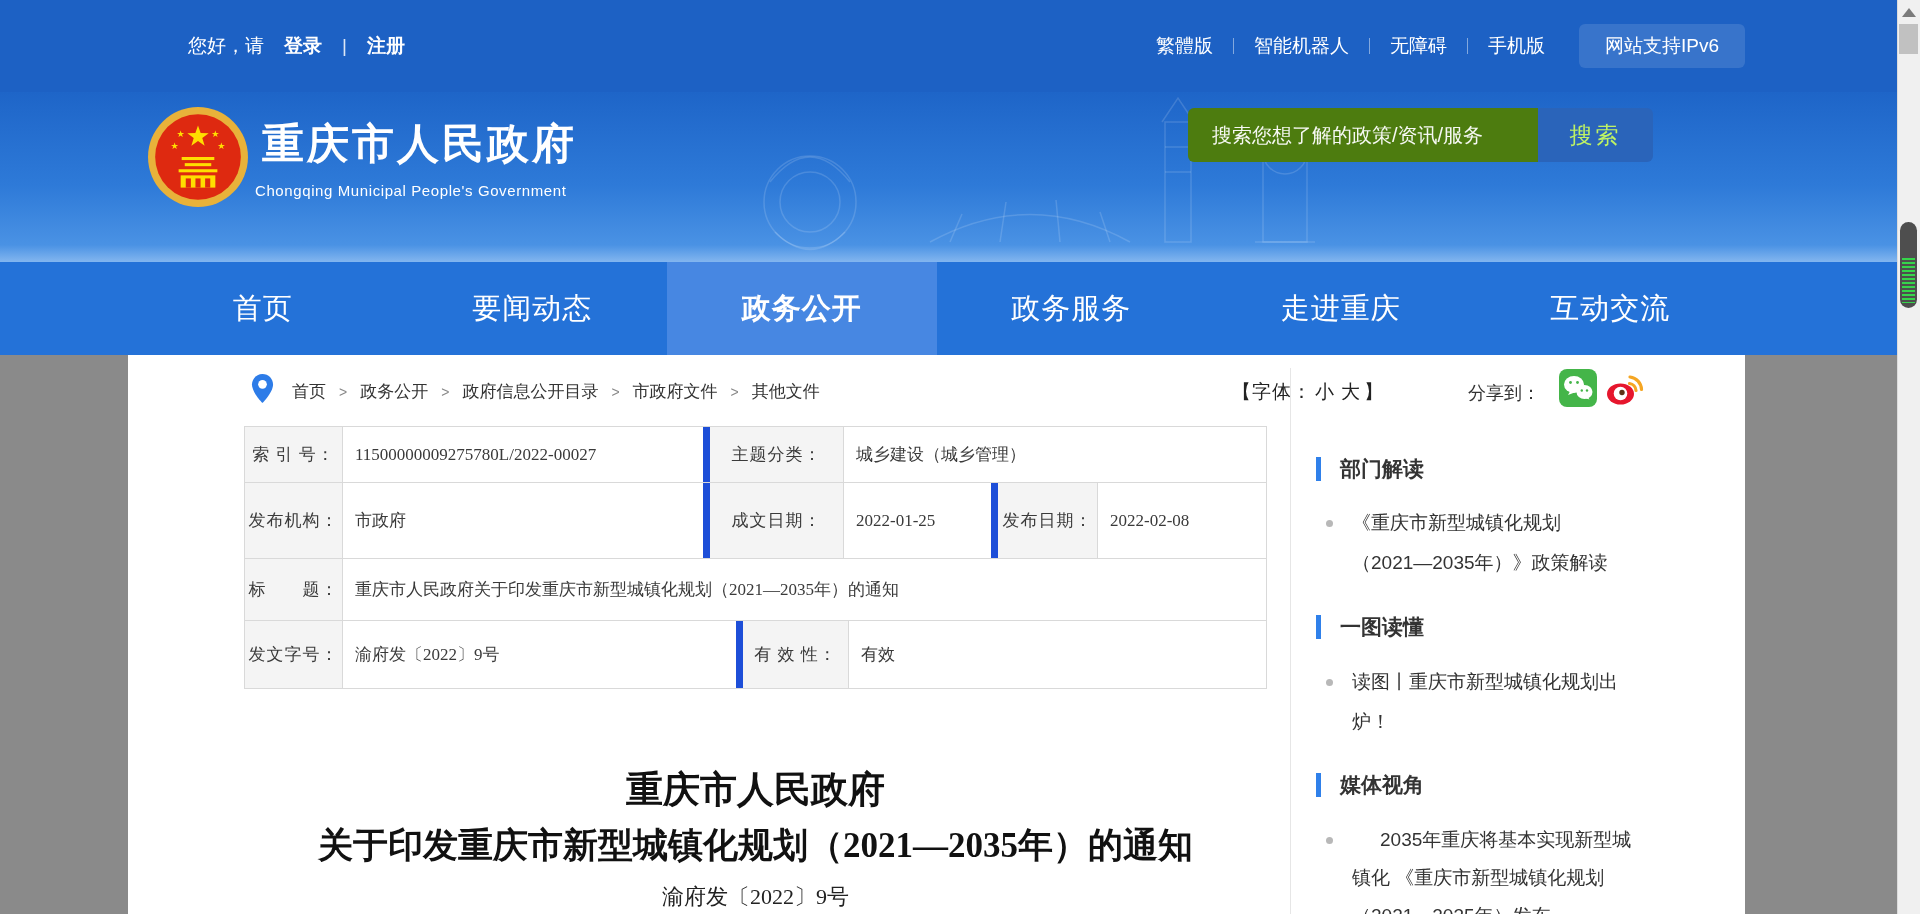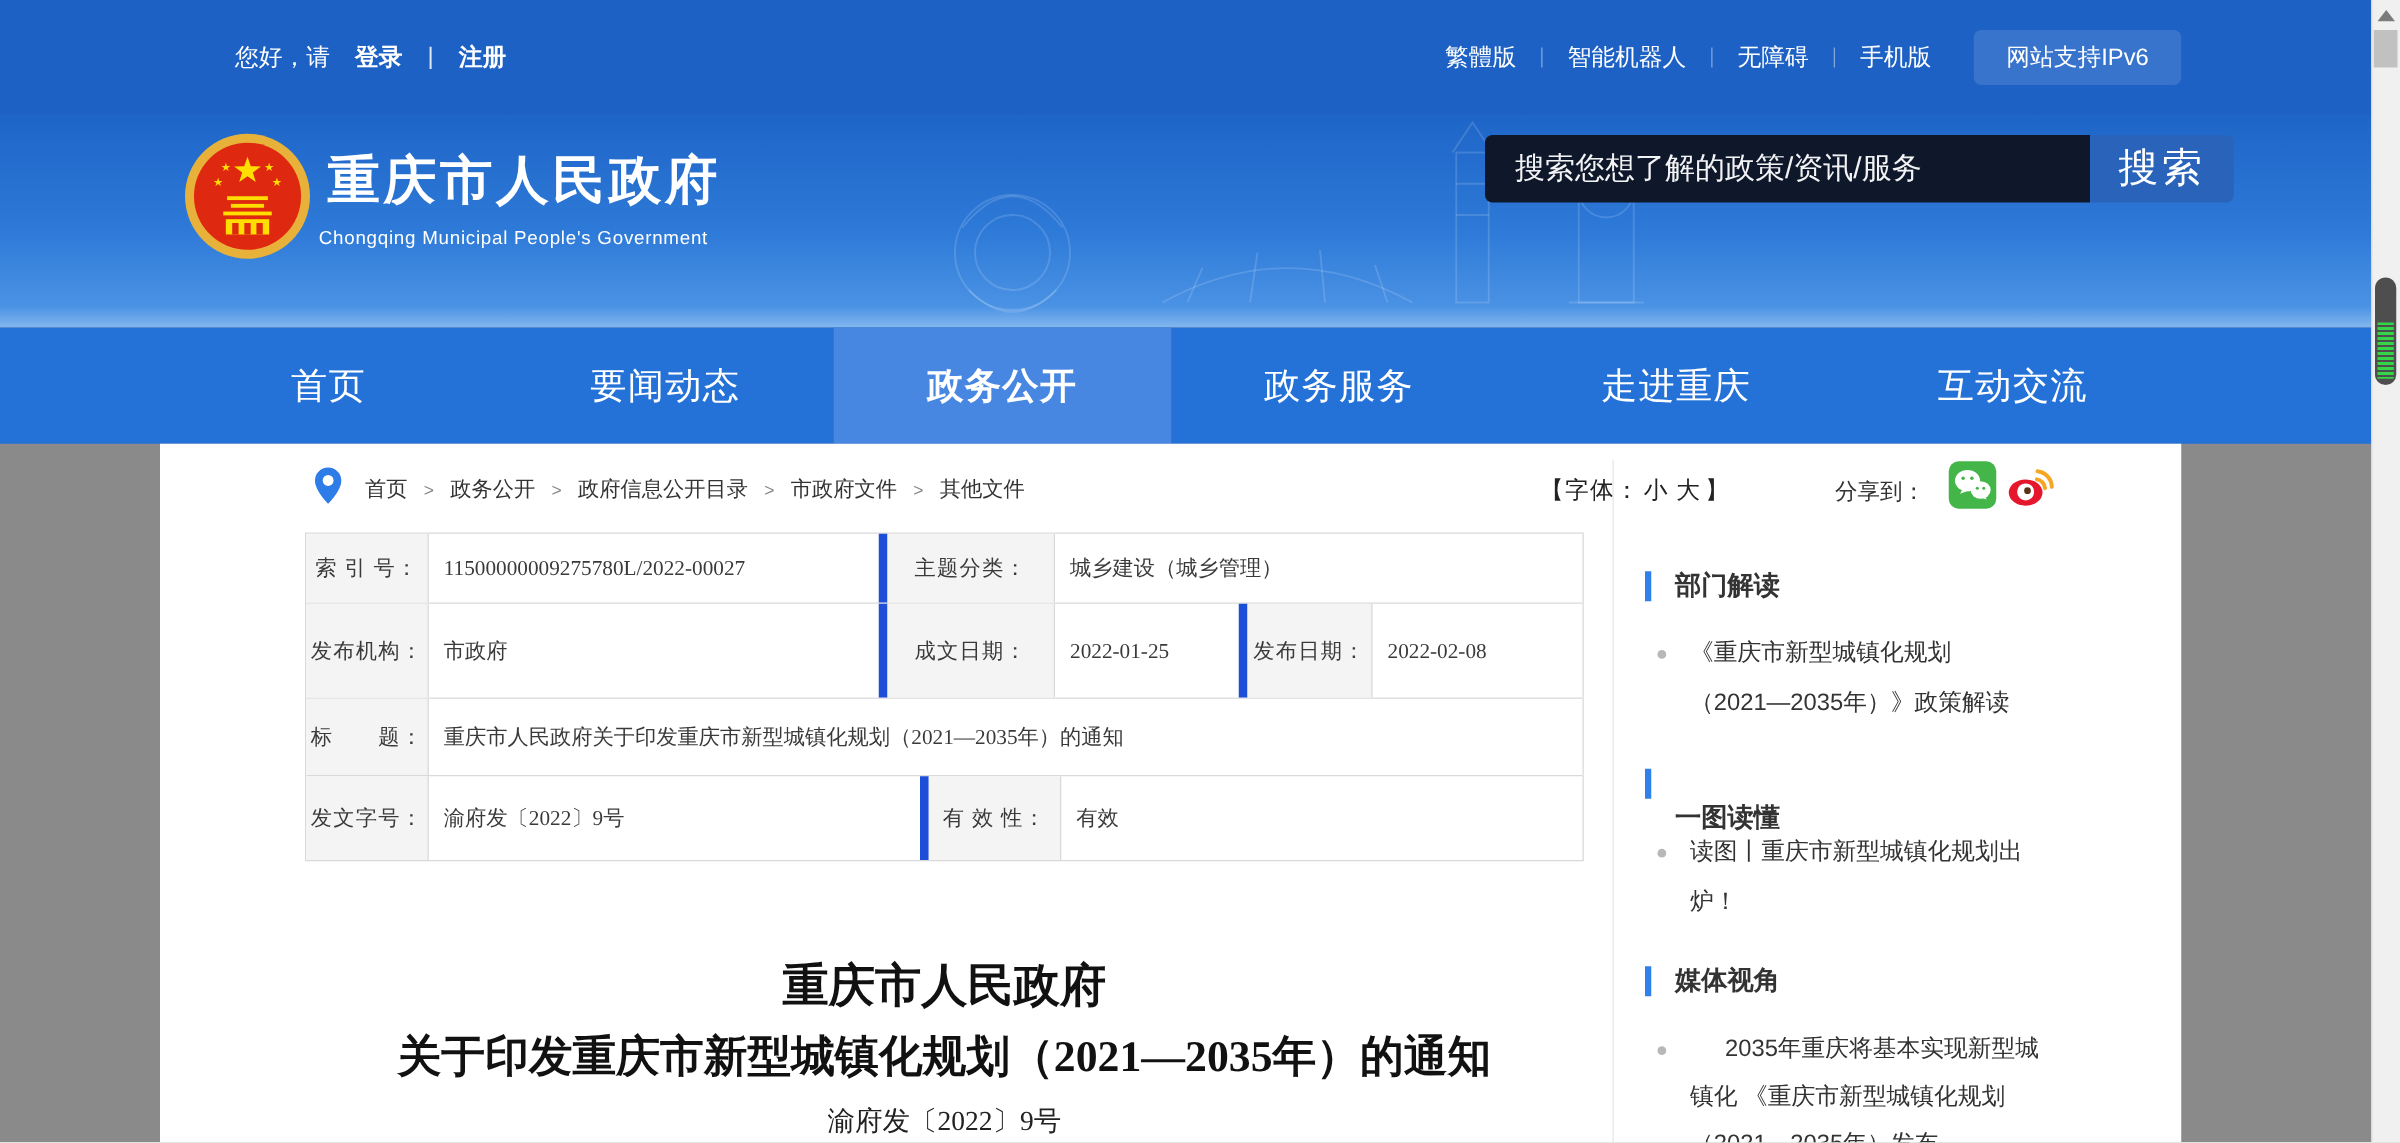--- a/index.html
+++ b/index.html
@@ -23,26 +23,26 @@
   
   .header{position:absolute;left:0;top:92px;width:1897px;height:170px;
     background:linear-gradient(180deg,#1e65c8 0%,#2e7ad8 55%,#4a92e4 90%,#83b6ef 100%);}
   .cityart{position:absolute;left:700px;top:92px;width:700px;height:168px;opacity:.9;}
   .logo{position:absolute;left:147px;top:106px;width:102px;height:102px;}
   .site-title{position:absolute;left:262px;top:120px;font-size:42px;font-weight:bold;
     color:#fff;letter-spacing:3px;line-height:48px;}
   .site-subtitle{position:absolute;left:255px;top:182px;font-size:15px;color:#fff;
     letter-spacing:.6px;}
   .search{position:absolute;left:1188px;top:108px;height:54px;display:flex;}
-  .search input{width:484px;height:54px;border:none;outline:none;background:#0f172a;
-    border-radius:6px 0 0 6px;padding:0 0 0 24px;font-size:24px;color:#fff;
+  .search input{width:350px;height:54px;border:none;outline:none;background:#4d7c0f;
+    border-radius:6px 0 0 6px;padding:0 0 0 24px;font-size:20px;color:#fff;
     font-family:"Liberation Sans",sans-serif;}
   .search input::placeholder{color:#fff;opacity:.95;}
-  .search button{width:115px;height:54px;border:none;background:#2a64ba;color:#ffffff;
-    font-size:32px;border-radius:0 6px 6px 0;letter-spacing:3px;cursor:pointer;
+  .search button{width:115px;height:54px;border:none;background:#2a64ba;color:#bef264;
+    font-size:23px;border-radius:0 6px 6px 0;letter-spacing:3px;cursor:pointer;
     font-family:Liberation Mono, monospace;}
 
   
   .nav{position:absolute;left:0;top:262px;width:1897px;height:93px;background:#2472d8;}
   .nav-inner{position:absolute;left:128px;top:0;width:1617px;height:93px;display:flex;}
   .nav-item{flex:1;display:flex;align-items:center;justify-content:center;
     color:#fff;font-size:29px;cursor:pointer;letter-spacing:1px;}
   .nav-item.active{background:#4787e2;font-weight:bold;}
 
   
@@ -262,21 +262,21 @@
 
   <div class="sidebar-divider"></div>
 
   <div class="sb-bar" style="top:457px;"></div>
   <div class="sb-h" style="top:457px;">部门解读</div>
   <div class="sb-dot" style="top:520px;"></div>
   <div class="sb-line" style="top:503px;">《重庆市新型城镇化规划</div>
   <div class="sb-line" style="top:543px;">（2021—2035年）》政策解读</div>
 
   <div class="sb-bar" style="top:615px;"></div>
-  <div class="sb-h" style="top:615px;margin-top:28px;">一图读懂</div>
+  <div class="sb-h" style="top:615px;">一图读懂</div>
   <div class="sb-dot" style="top:679px;"></div>
   <div class="sb-line" style="top:662px;">读图丨重庆市新型城镇化规划出</div>
   <div class="sb-line" style="top:702px;">炉！</div>
 
   <div class="sb-bar" style="top:773px;"></div>
   <div class="sb-h" style="top:773px;">媒体视角</div>
   <div class="sb-dot" style="top:837px;"></div>
   <div class="sb-line" style="top:820px;margin-left:28px;">2035年重庆将基本实现新型城</div>
   <div class="sb-line" style="top:858px;">镇化 《重庆市新型城镇化规划</div>
   <div class="sb-line" style="top:896px;">（2021—2035年）发布</div>

